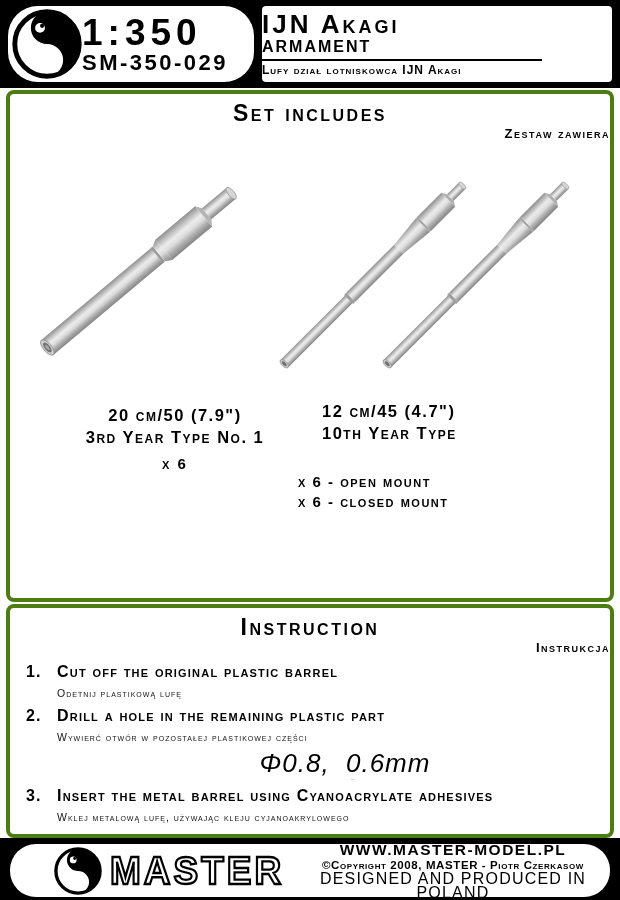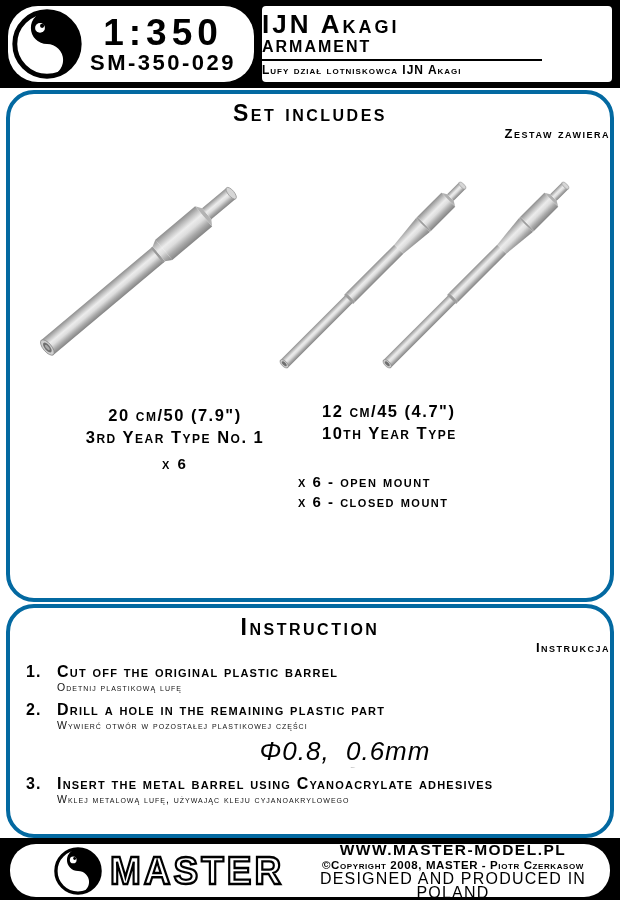--- a/index.html
+++ b/index.html
@@ -10,34 +10,34 @@
   }
   .sc{font-variant:small-caps;}
   .band{position:absolute;left:0;width:620px;background:#000;}
   #band-top{top:0;height:88px;}
   #band-bottom{top:838px;height:62px;}
 
   
   .hbox{position:absolute;background:#fff;display:flex;}
   #brand-box{left:8px;top:6px;width:246px;height:76px;border-radius:30px;align-items:center;}
   #brand-logo{width:70px;height:70px;margin:0 0 0 4px;flex:0 0 auto;}
-  #brand-text{flex:1;display:flex;flex-direction:column;align-items:center;justify-content:center;margin-right:10px;}
+  #brand-text{flex:1;display:flex;flex-direction:column;justify-content:center;margin-right:10px;}
   #brand-scale{font-size:37px;font-weight:bold;letter-spacing:5px;line-height:36px;}
   #brand-series{font-size:13.5px;font-weight:bold;letter-spacing:1.5px;line-height:16px;}
   #brand-sku{font-size:22px;font-weight:bold;letter-spacing:2.5px;line-height:23px;}
 
   #product-box{left:262px;top:6px;width:350px;height:76px;border-radius:4px;
     flex-direction:column;align-items:flex-start;justify-content:center;}
   #product-title{font-size:26px;font-weight:bold;letter-spacing:3px;line-height:27px;}
   #product-subtitle{font-size:16px;font-weight:bold;letter-spacing:2px;line-height:17px;}
   #product-rule{width:280px;height:2px;background:#000;margin:4px 0 3px 0;}
   #product-tagline{font-size:12px;font-weight:bold;letter-spacing:1px;line-height:13px;}
 
   
-  .frame{position:absolute;left:6px;width:600px;background:#fff;border:4px solid #0369a1;border-radius:28px;}
+  .frame{position:absolute;left:6px;width:600px;background:#fff;border:4px solid #4d7c0f;border-radius:8px;}
   #set-box{top:90px;height:504px;}
   #instr-box{top:604px;height:226px;}
 
   .sec-title{text-align:center;font-weight:bold;font-size:23px;letter-spacing:2.5px;margin-top:6px;line-height:26px;}
   .sec-sub{text-align:right;font-weight:bold;font-size:13px;letter-spacing:1.5px;line-height:15px;}
 
   #barrels-svg{position:absolute;left:0;top:46px;}
 
   #label-left{position:absolute;left:20px;top:310px;width:290px;text-align:center;}
   #label-left .spec{font-size:16.5px;font-weight:bold;letter-spacing:1.5px;line-height:22px;}
@@ -45,21 +45,21 @@
 
   #label-right{position:absolute;left:288px;top:306px;width:300px;}
   #label-right .spec{font-size:16.5px;font-weight:bold;letter-spacing:1.5px;line-height:22px;padding-left:24px;}
   #label-right .qty{font-size:15px;font-weight:bold;letter-spacing:1.5px;line-height:20px;}
   #label-right .qtygroup{margin-top:28px;}
 
   
   #steps{margin:8px 0 0 16px;}
   .step-en{display:flex;font-weight:bold;font-size:16px;letter-spacing:1.2px;line-height:18px;margin-top:7px;}
   .step-num{width:22px;flex:0 0 auto;margin-right:9px;}
-  .step-pl{font-size:10.5px;letter-spacing:1px;line-height:13px;margin-left:31px;color:#111;}
+  .step-pl{font-size:10.5px;letter-spacing:1px;line-height:13px;margin-left:31px;color:#111;margin-top:6px;}
   #drill-row{display:flex;align-items:center;margin:4px 0 2px 54px;height:32px;flex-direction:column;}
   #drill-note{font-style:italic;font-size:26px;word-spacing:8px;letter-spacing:1px;font-weight:500;}
   #drill-svg{margin-left:16px;}
 
   
   #footer-box{position:absolute;left:10px;top:844px;width:600px;height:53px;background:#fff;
     border-radius:26px;display:flex;align-items:center;}
   #footer-logo{width:48px;height:48px;margin-left:44px;flex:0 0 auto;}
   #footer-brand{font-size:37px;font-weight:bold;letter-spacing:3px;color:#fff;
     -webkit-text-stroke:2.2px #000;margin-left:8px;line-height:40px;transform:scaleY(1.05);}

